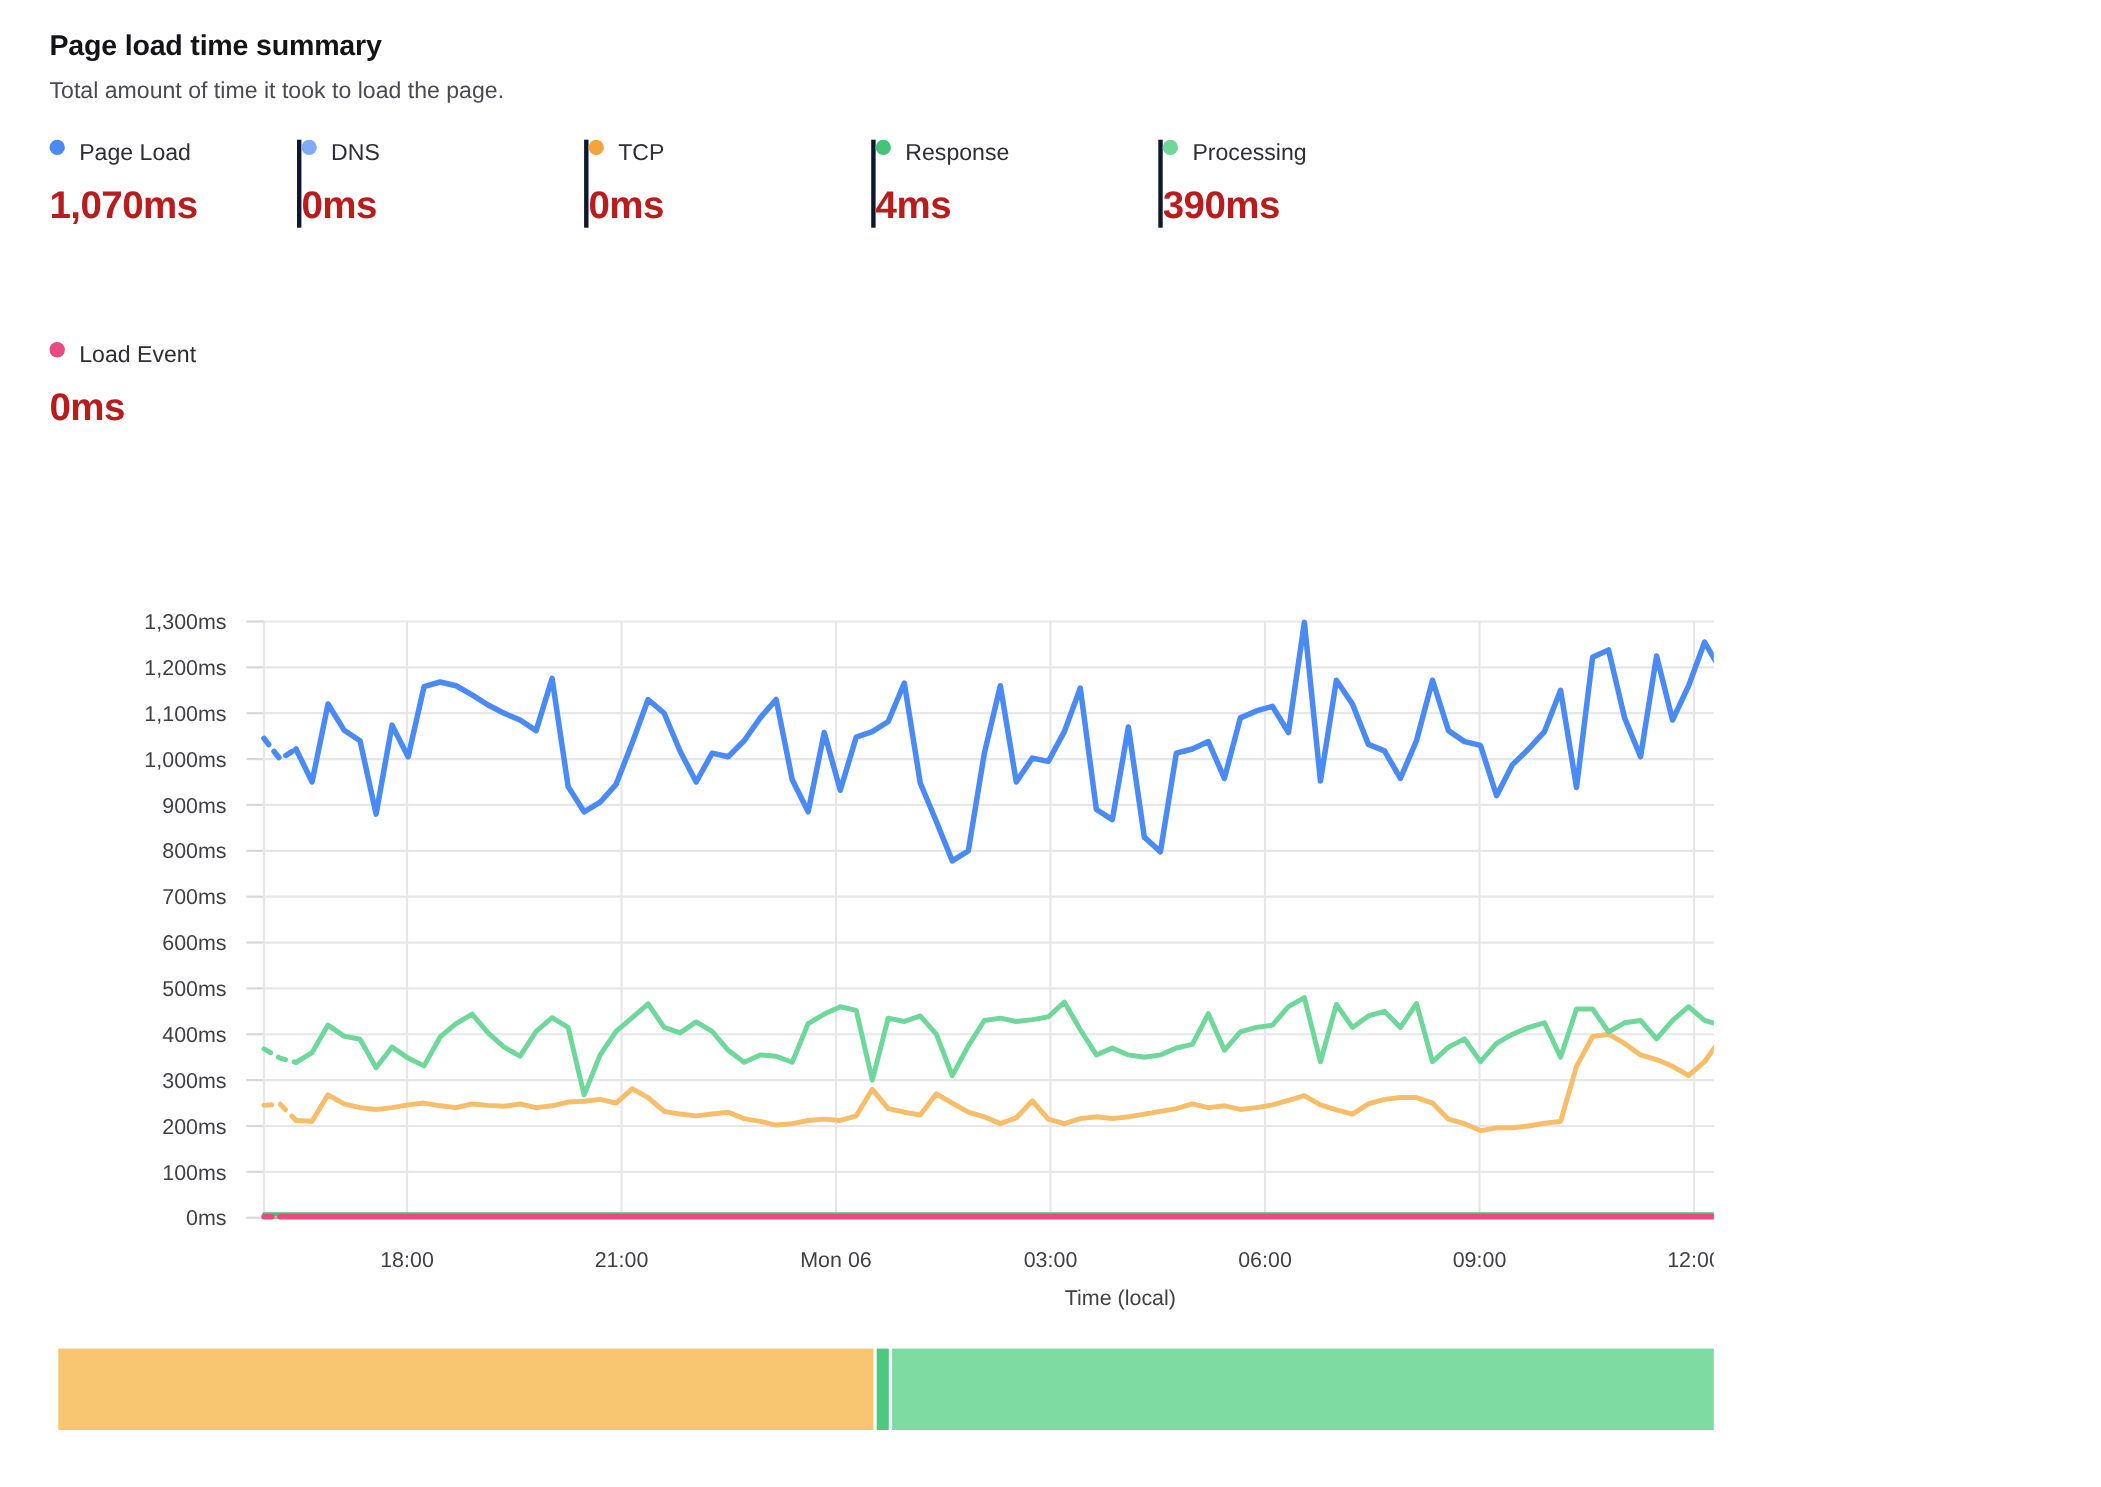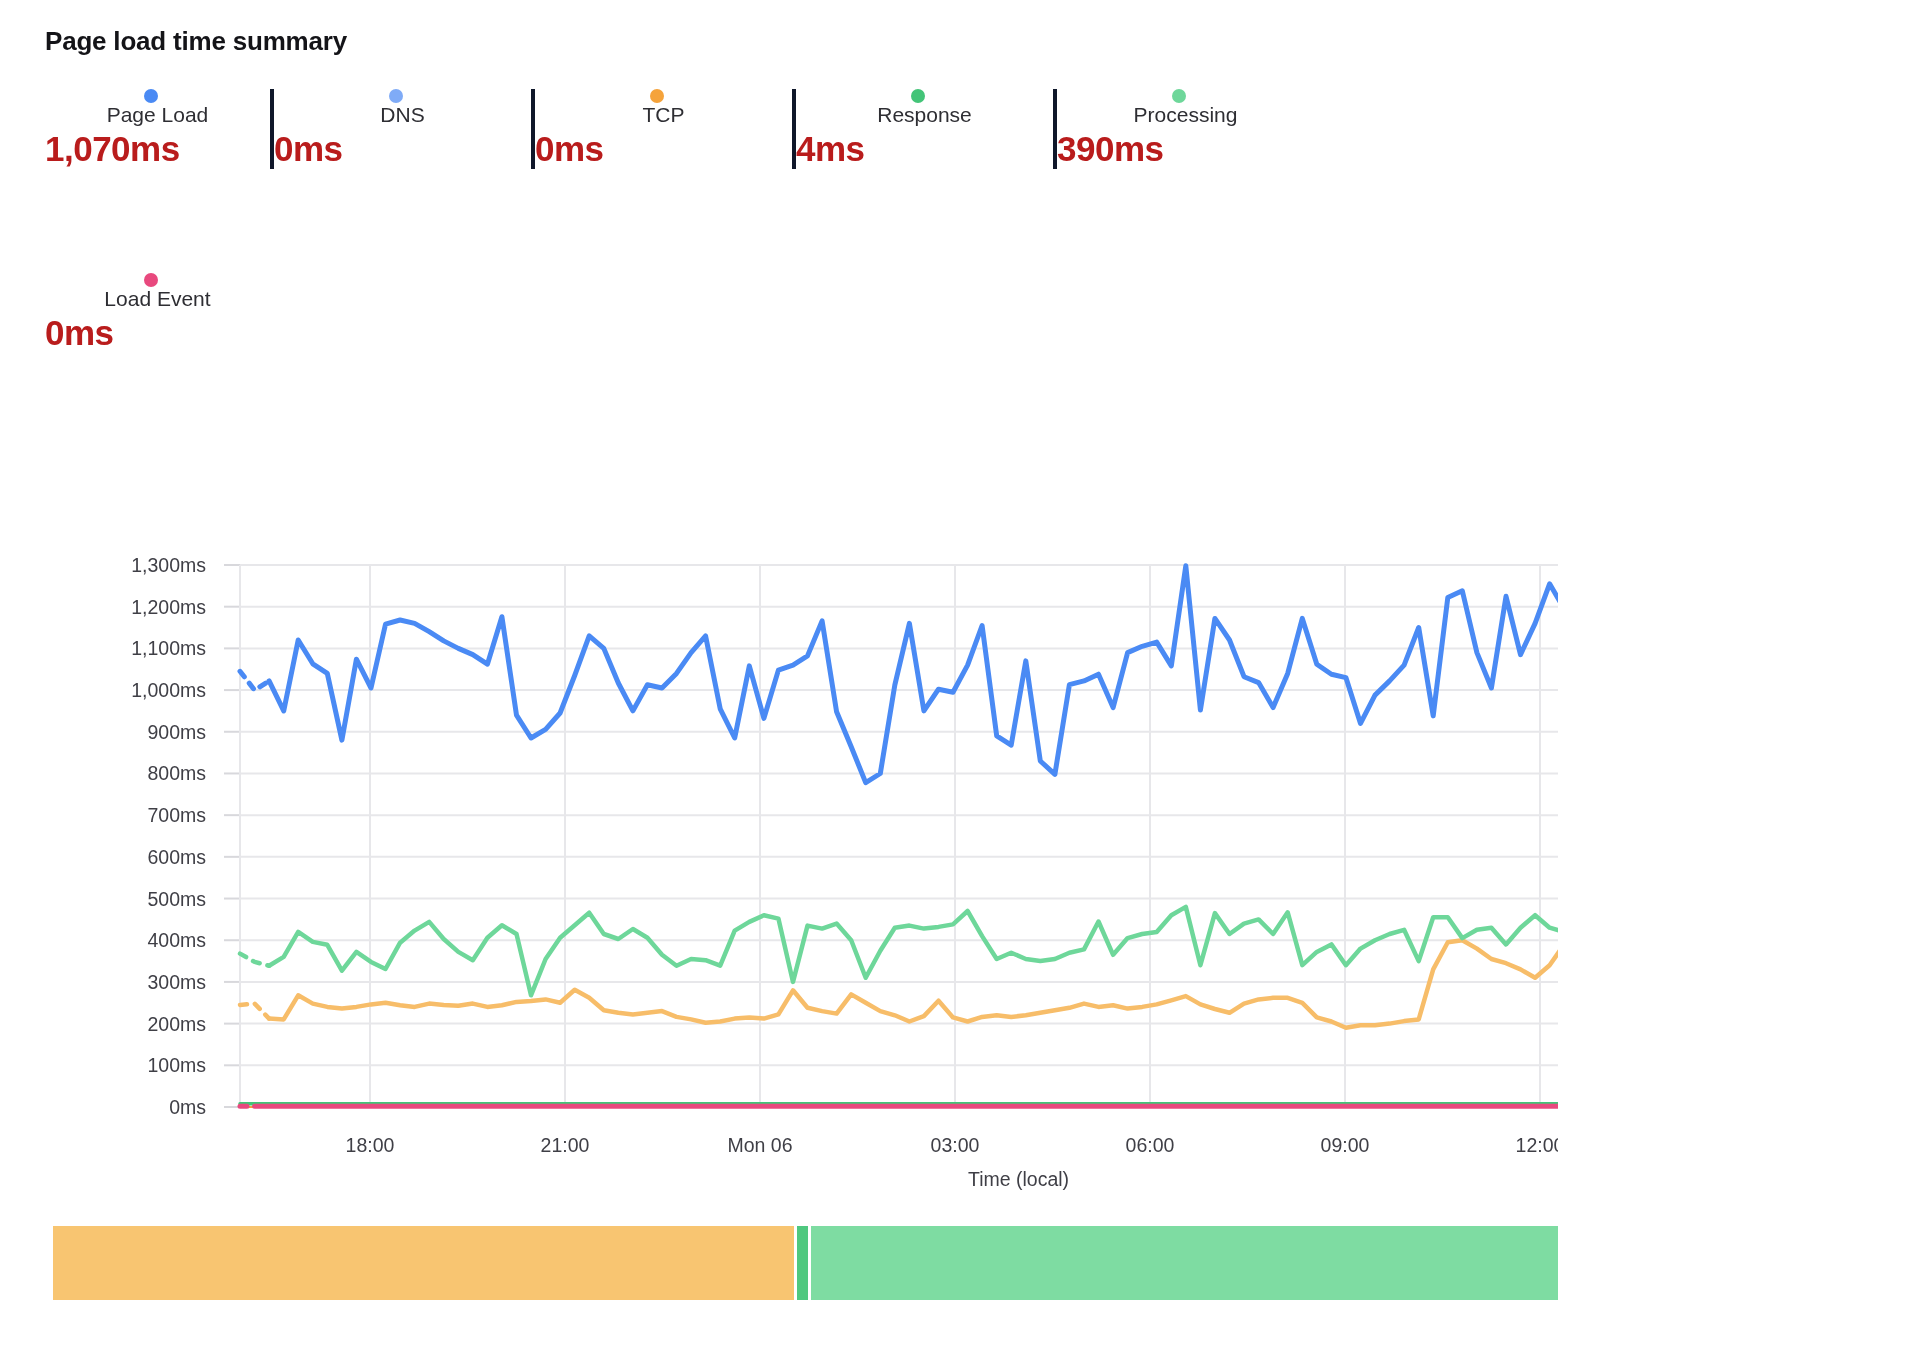--- a/index.html
+++ b/index.html
@@ -14,39 +14,40 @@
   .header h1{
     margin:0;font-size:26px;font-weight:700;color:#141418;letter-spacing:-0.2px;
   }
   .header p{
     margin:14px 0 0 0;font-size:21px;font-weight:400;color:#4a4a52;
   }
   .stats-row{display:flex;margin:32px 0 0 45px;}
   .stats-row.row2{margin-top:104px;}
   .stat-col{width:257px;border-left:4px solid #0f172a;}
   .stat-col:first-child{width:225px;padding-left:0;border-left:none;}
-  .stat-label-row{display:flex;align-items:center;height:24px;flex-direction:column;}
+  .stat-label-row{display:flex;align-items:flex-start;height:24px;}
   .dot{width:14px;height:14px;border-radius:50%;display:inline-block;margin-right:13px;flex:none;}
   .stat-label{font-size:21px;color:#2e2e33;}
   .stat-value{margin-top:16px;font-size:35px;font-weight:700;color:#b91c1c;letter-spacing:-0.5px;}
   #chart-svg{position:absolute;left:0;top:430px;}
   #chart-svg text{font-family:"Liberation Sans", sans-serif;fill:#3f3f46;font-size:19.5px;}
   #phase-bar{
     position:absolute;left:53px;top:1226px;width:1825px;height:74px;
     display:flex;align-items:stretch;
   }
   .bar-seg{height:100%;}
   .bar-seg.mid{margin:0 3px;}
 </style>
 </head>
 <body>
 
 <div class="page">
   <div class="header">
     <h1>Page load time summary</h1>
+    <p>Total amount of time it took to load the page.</p>
   </div>
 
   <div class="stats-row" id="stats-row">
       <div class="stat-col">
         <div class="stat-label-row">
           <span class="dot" style="background: rgb(74, 138, 244);"></span>
           <span class="stat-label">Page Load</span>
         </div>
         <div class="stat-value">1,070ms</div>
       </div>

